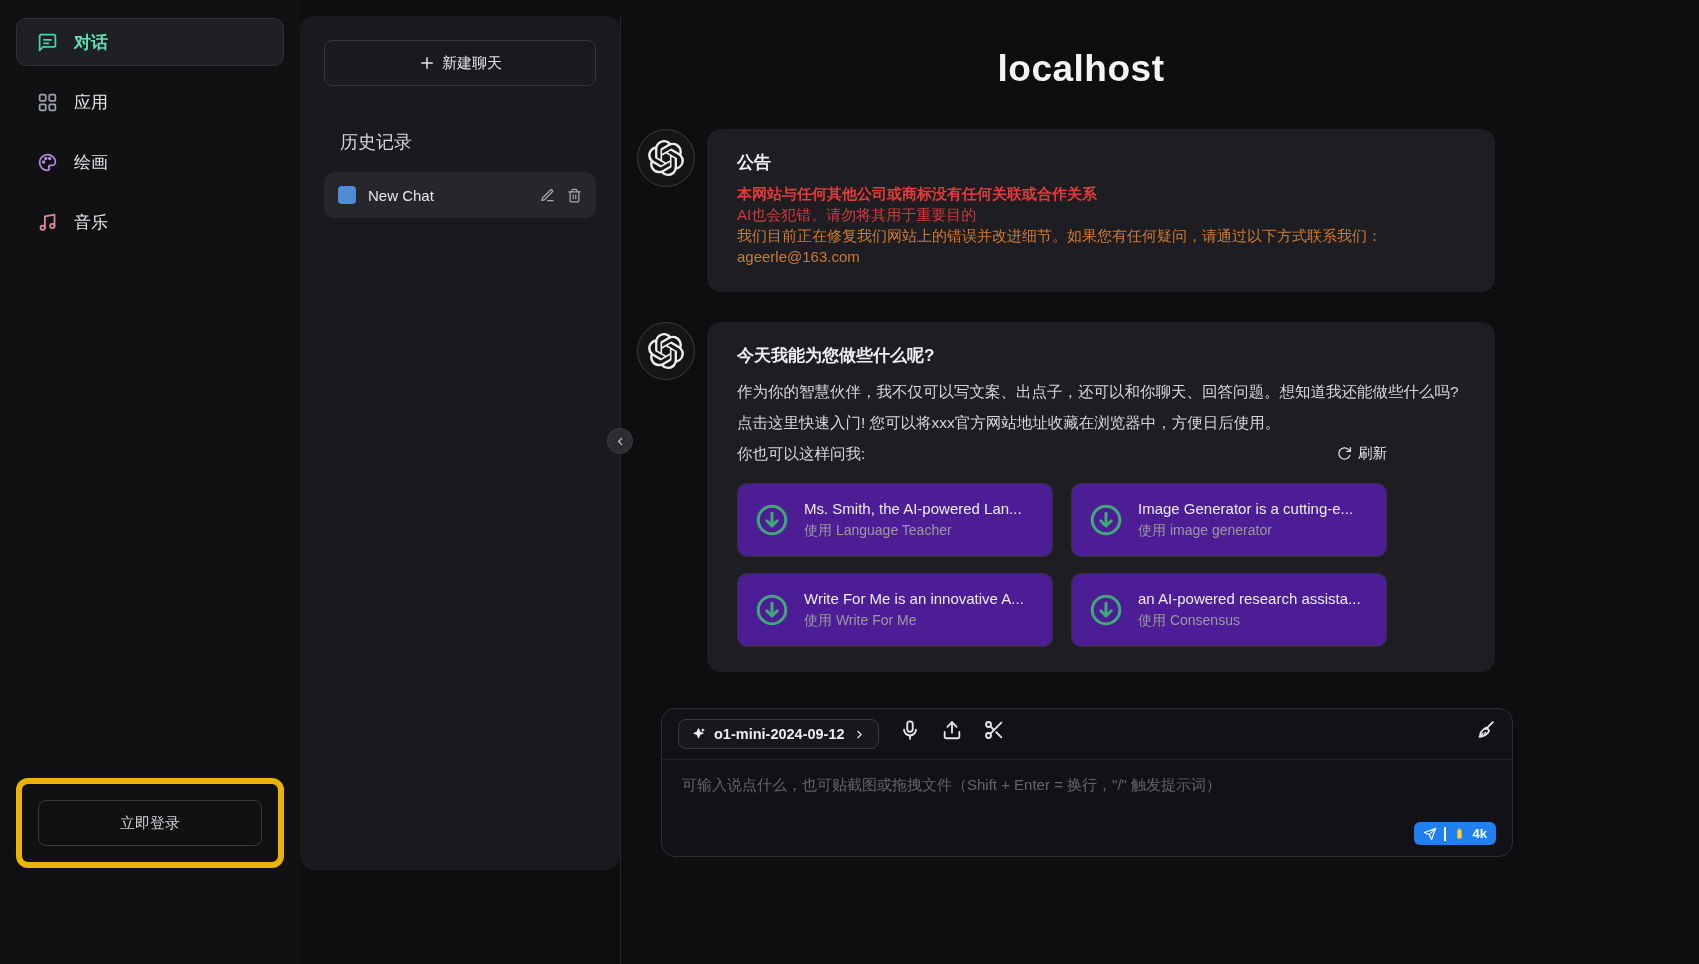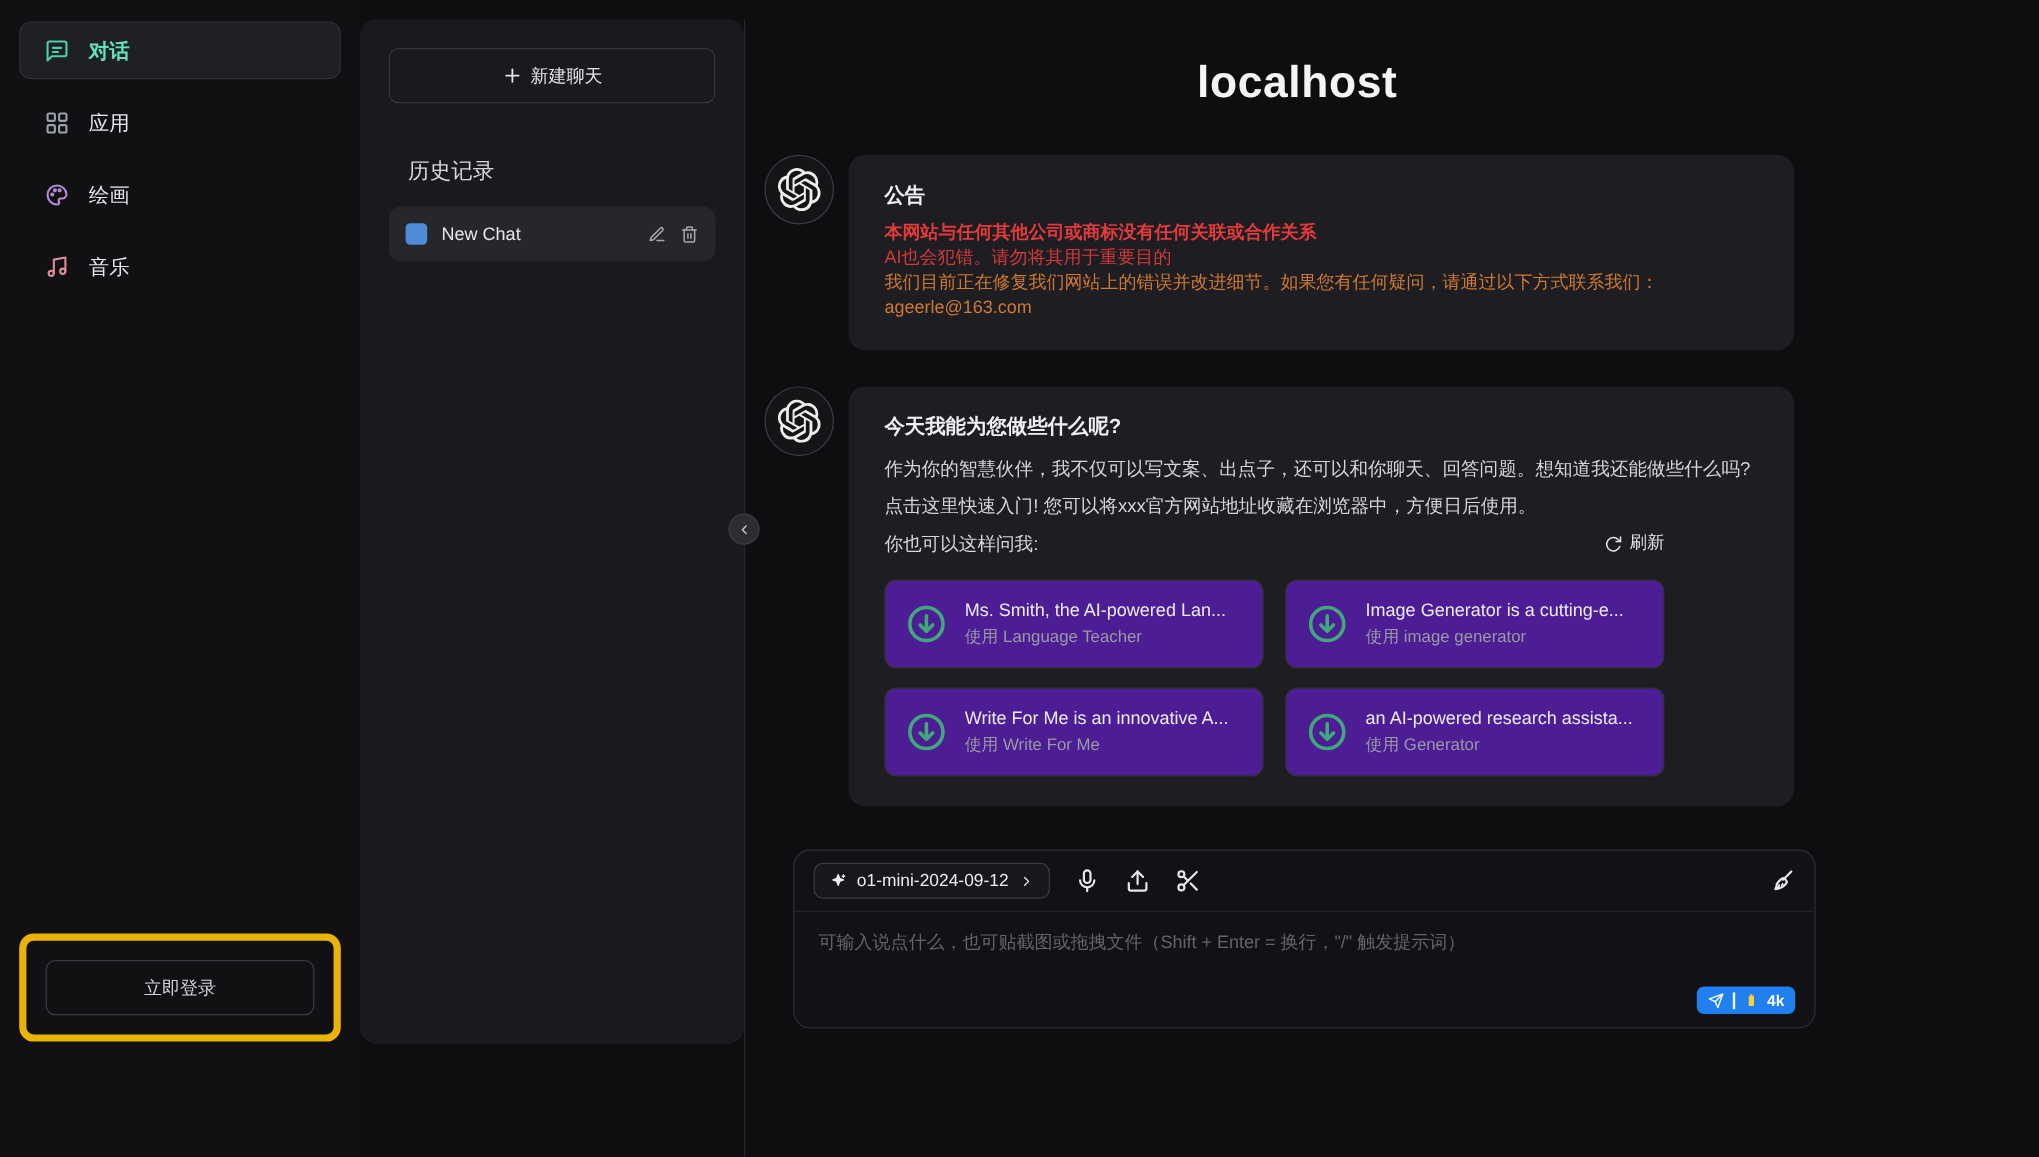--- a/index.html
+++ b/index.html
@@ -129,23 +129,24 @@
   .suggestion-title { font-size:15px; color:#ececf0; margin-bottom:5px; white-space:nowrap; overflow:hidden; text-overflow:ellipsis; }
   .suggestion-sub { font-size:14px; color:#9a9aa2; white-space:nowrap; overflow:hidden; text-overflow:ellipsis; }
 
   
   .composer {
     margin:6px 28px 138px 40px;
     border:1px solid #2e2e34; border-radius:14px;
     background:#121216; position:relative;
   }
   .composer-toolbar {
-    display:flex; align-items:center; gap:20px;
+    display:flex; align-items:flex-start; gap:20px;
     padding:10px 16px;
     border-bottom:1px solid #232328;
+    font-weight:bold;
   }
   .model-pill {
     display:flex; align-items:center; gap:8px;
     border:1px solid #3b3b42; border-radius:8px;
     background:#17171c; padding:6px 12px;
     font-size:14.5px; color:#ececf0; cursor:pointer;
   }
   .model-pill svg { flex-shrink:0; }
   .tool-icon { width:22px; height:22px; color:#e6e6ea; display:flex; cursor:pointer; }
   .broom-btn { margin-left:auto; }
@@ -340,21 +341,21 @@
                 </div>
               </div>
               <div class="suggestion-card">
                 <svg class="stroked download-icon" viewBox="0 0 24 24" stroke-width="1.7">
                     <circle cx="12" cy="12" r="9.2"></circle>
                     <line x1="12" y1="7.5" x2="12" y2="15.5"></line>
                     <polyline points="8.5,12.5 12,16 15.5,12.5"></polyline>
                   </svg>
                 <div class="suggestion-text">
                   <div class="suggestion-title">an AI-powered research assista...</div>
-                  <div class="suggestion-sub">使用 Generator</div>
+                  <div class="suggestion-sub">使用 Consensus</div>
                 </div>
               </div>
             </div>
           </div>
         </div>
       </div>
     </div>
 
     <div class="composer">
       <div class="composer-toolbar">

